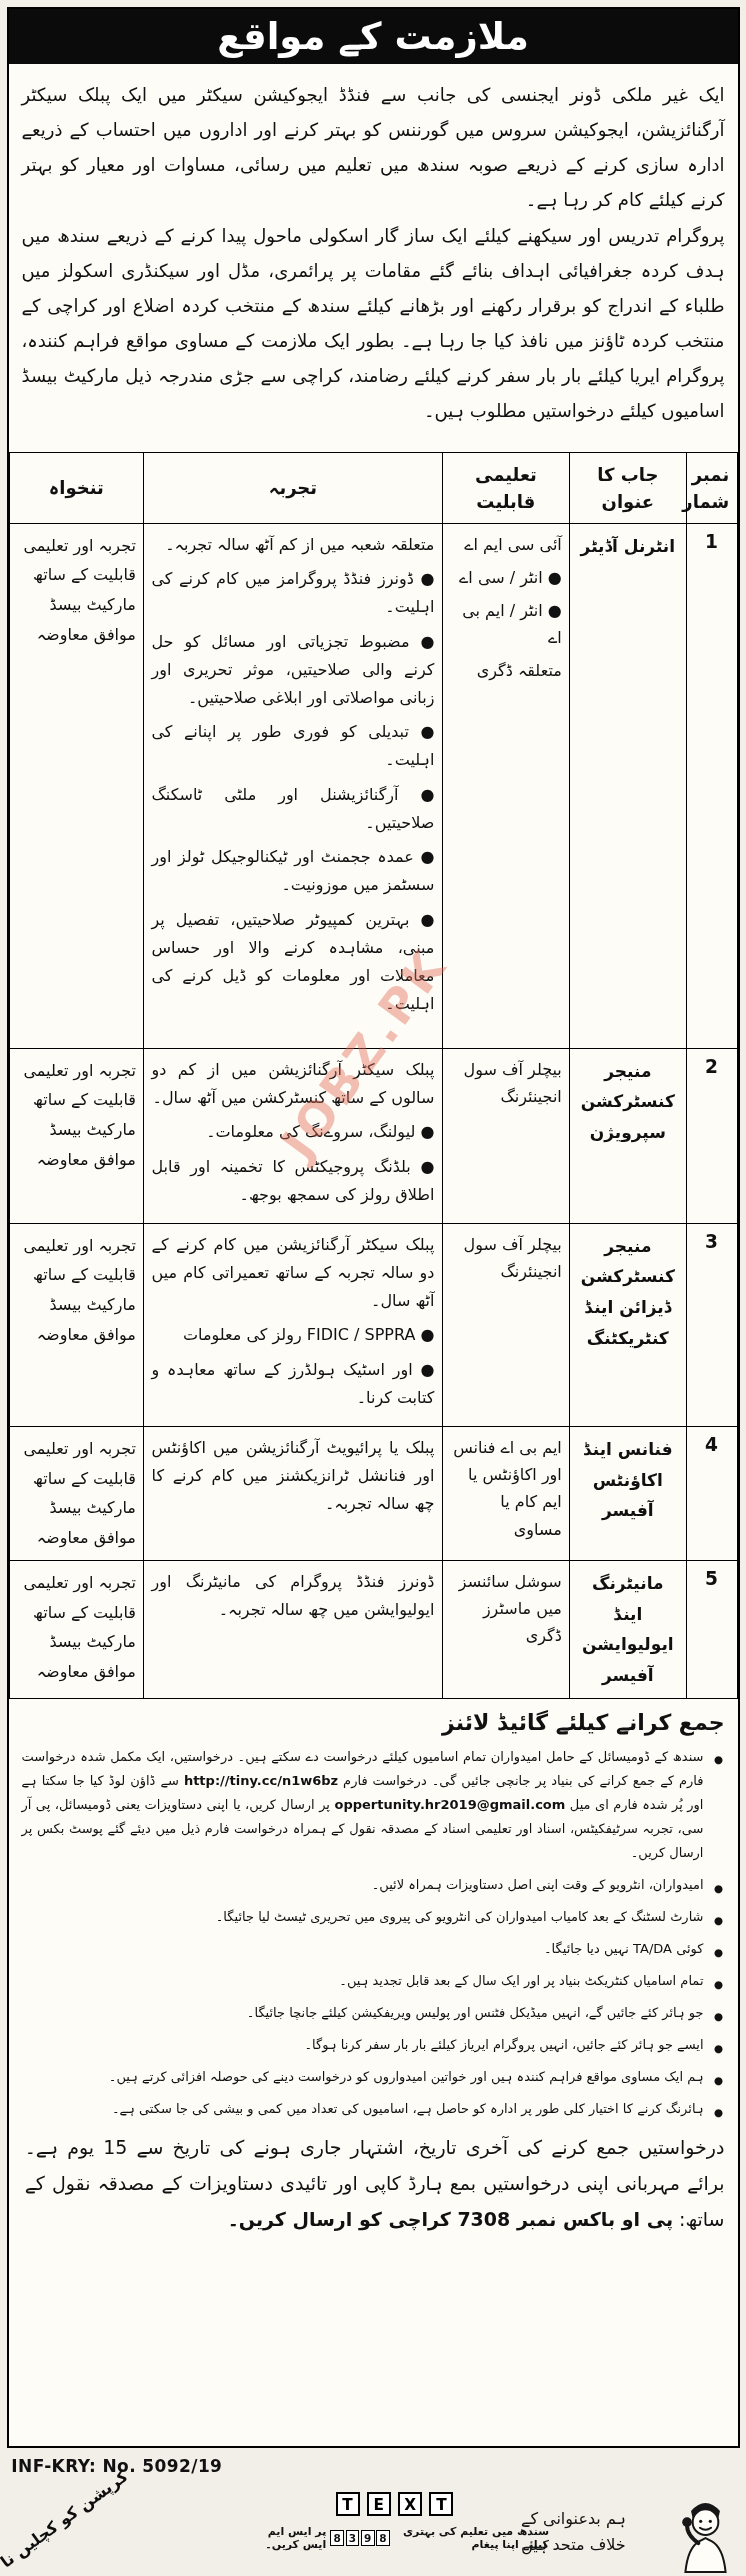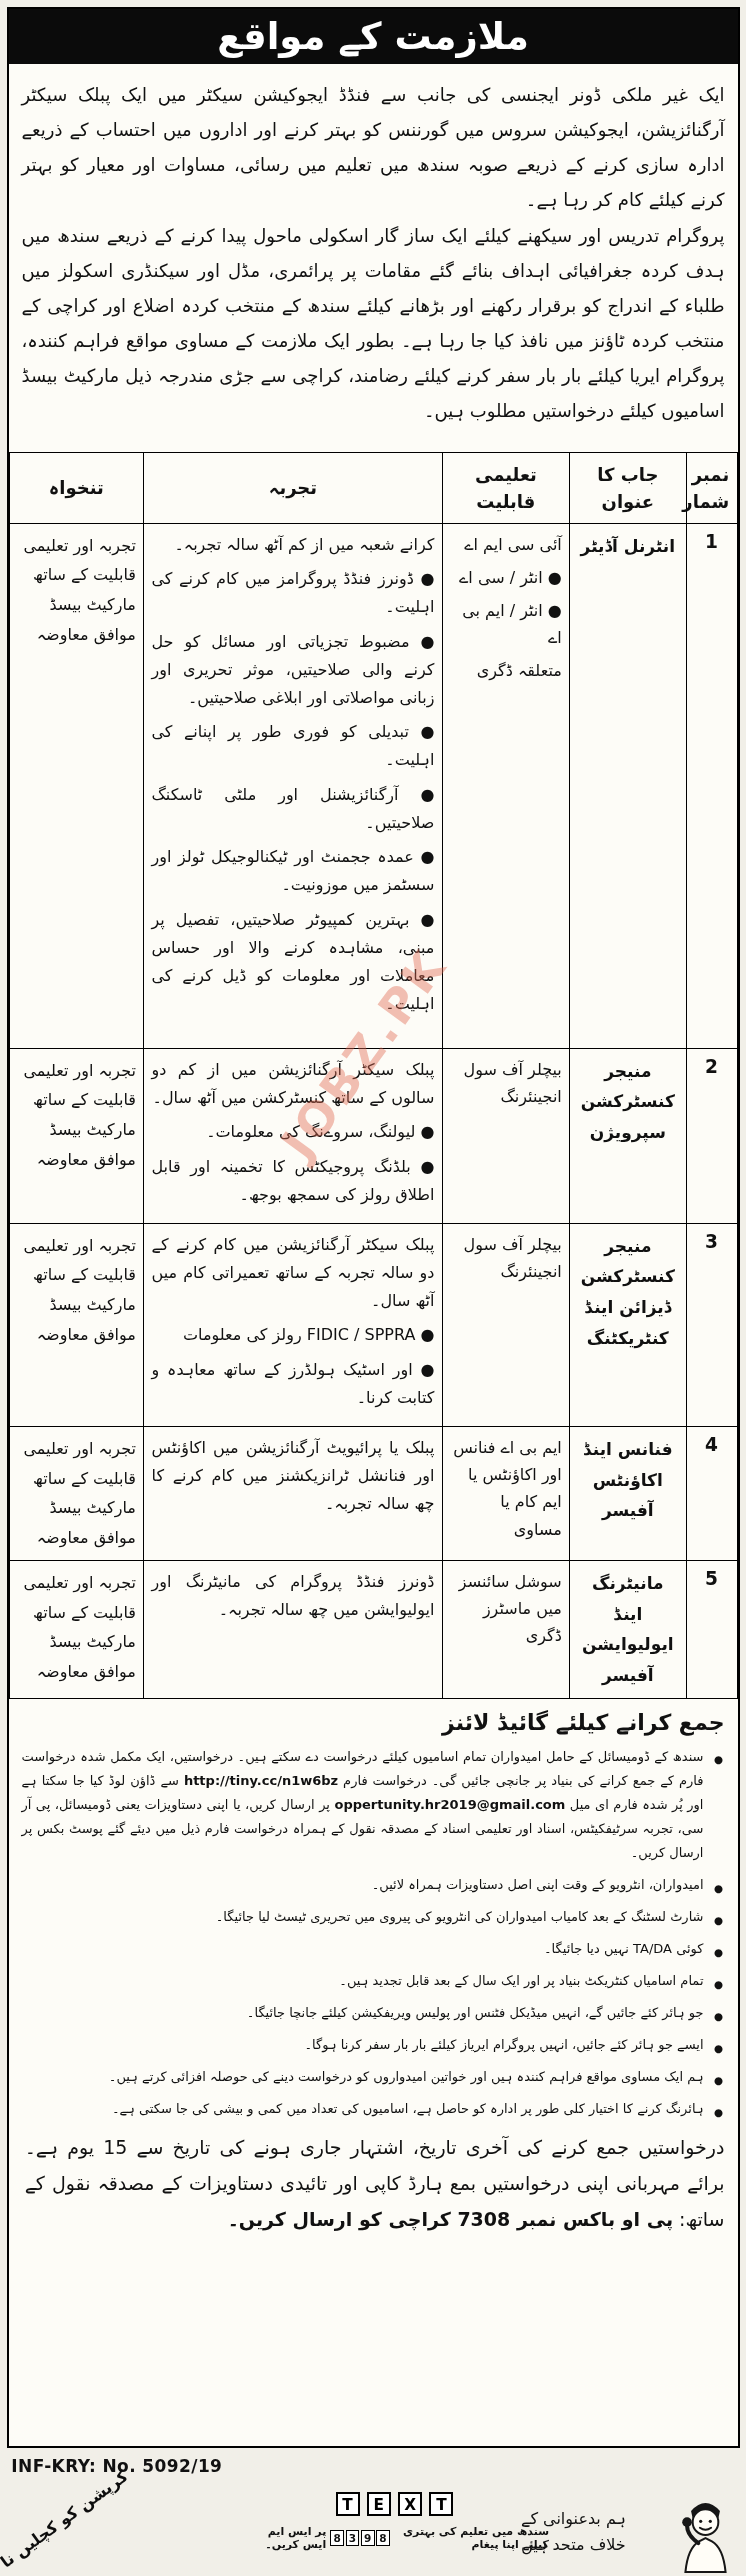--- a/index.html
+++ b/index.html
@@ -184,21 +184,21 @@
       <tr class="r1">
         <td class="serial">1</td>
         <td class="jobtitle">انٹرنل آڈیٹر</td>
         <td class="qual">
           <div>آئی سی ایم اے</div>
           <div>● انٹر / سی اے</div>
           <div>● انٹر / ایم بی اے</div>
           <div>متعلقہ ڈگری</div>
         </td>
         <td class="exp">
-          <div>کرانے شعبہ میں از کم آٹھ سالہ تجربہ۔</div>
+          <div>متعلقہ شعبہ میں از کم آٹھ سالہ تجربہ۔</div>
           <div>● ڈونرز فنڈڈ پروگرامز میں کام کرنے کی اہلیت۔</div>
           <div>● مضبوط تجزیاتی اور مسائل کو حل کرنے والی صلاحیتیں، موثر تحریری اور زبانی مواصلاتی اور ابلاغی صلاحیتیں۔</div>
           <div>● تبدیلی کو فوری طور پر اپنانے کی اہلیت۔</div>
           <div>● آرگنائزیشنل اور ملٹی ٹاسکنگ صلاحیتیں۔</div>
           <div>● عمدہ ججمنٹ اور ٹیکنالوجیکل ٹولز اور سسٹمز میں موزونیت۔</div>
           <div>● بہترین کمپیوٹر صلاحیتیں، تفصیل پر مبنی، مشاہدہ کرنے والا اور حساس معاملات اور معلومات کو ڈیل کرنے کی اہلیت۔</div>
         </td>
         <td class="salary">تجربہ اور تعلیمی قابلیت کے ساتھ مارکیٹ بیسڈ موافق معاوضہ</td>
       </tr>
 

